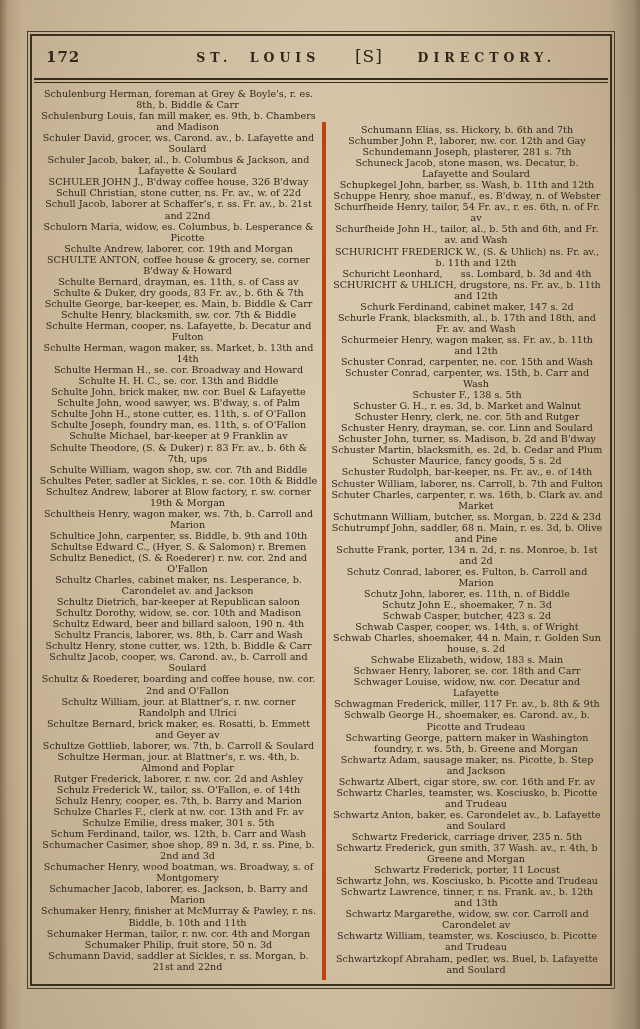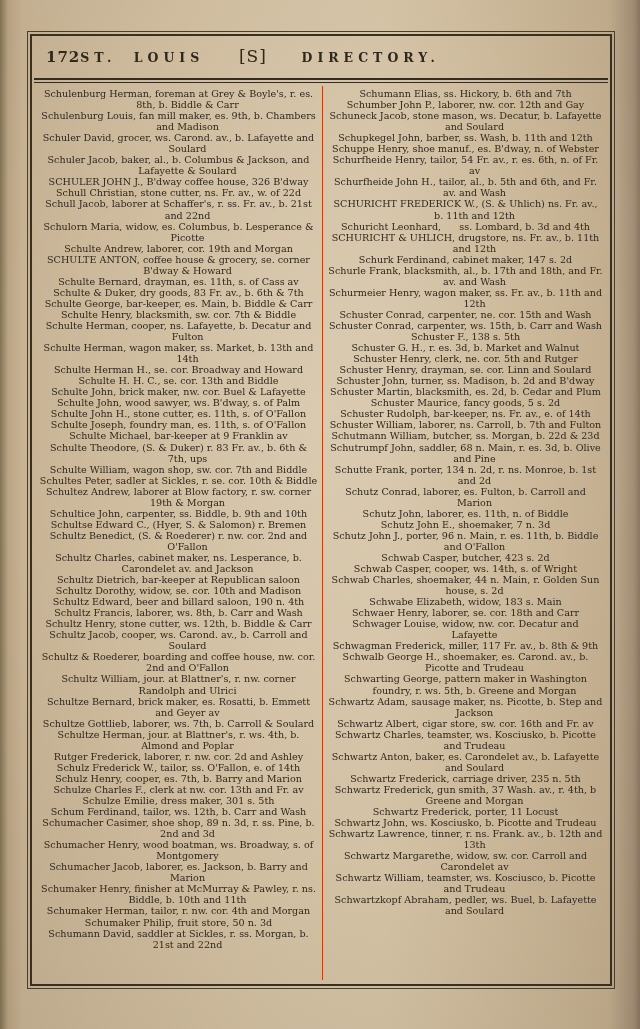--- a/index.html
+++ b/index.html
@@ -17,27 +17,27 @@
   }
   .page-inner{
     width:100%;height:100%;border:2px solid #3a3022;box-sizing:border-box;
     display:flex;flex-direction:column;
   }
   .header{
     display:flex;align-items:baseline;height:42px;flex:0 0 42px;
     padding:10px 14px 0 14px;box-sizing:border-box;position:relative;
   }
   .page-number{font-size:15px;font-weight:bold;letter-spacing:1px;}
-  .page-title{flex:1;text-align:left;font-size:12.5px;font-weight:bold;letter-spacing:5px;word-spacing:8px;padding-right:40px;}
+  .page-title{flex:1;text-align:right;font-size:12.5px;font-weight:bold;letter-spacing:5px;word-spacing:8px;padding-right:40px;}
   .title-bracket{font-size:17px;letter-spacing:1px;font-weight:normal;}
   .header-rule{flex:0 0 auto;margin:0 2px;border-top:2px solid #352c1f;border-bottom:1px solid #352c1f;height:2px;}
   .columns{flex:1;display:flex;padding:3px 3px 4px 5px;box-sizing:border-box;overflow:hidden;text-align:center;}
   .col{width:50%;box-sizing:border-box;padding:2px 4px 0 2px;
     font-size:9.6px;line-height:11.05px;letter-spacing:0px;}
-  .col.right{border-left:1px solid #c2410c;padding-left:5px;}
+  .col.right{border-left:4px solid #c2410c;padding-left:5px;margin-top:36px;}
   .entry{padding-left:18px;text-indent:-18px;}
 </style>
 </head>
 <body>
 
 <div class="scan-tint"></div>
 
 <div class="page-frame">
   <div class="page-inner">
 
@@ -70,20 +70,21 @@
           <div class="entry">Schulte H. H. C., se. cor. 13th and Biddle</div>
           <div class="entry">Schulte John, brick maker, nw. cor. Buel &amp; Lafayette</div>
           <div class="entry">Schulte John, wood sawyer, ws. B'dway, s. of Palm</div>
           <div class="entry">Schulte John H., stone cutter, es. 11th, s. of O'Fallon</div>
           <div class="entry">Schulte Joseph, foundry man, es. 11th, s. of O'Fallon</div>
           <div class="entry">Schulte Michael, bar-keeper at 9 Franklin av</div>
           <div class="entry">Schulte Theodore, (S. &amp; Duker) r. 83 Fr. av., b. 6th &amp; 7th, ups</div>
           <div class="entry">Schulte William, wagon shop, sw. cor. 7th and Biddle</div>
           <div class="entry">Schultes Peter, sadler at Sickles, r. se. cor. 10th &amp; Biddle</div>
           <div class="entry">Schultez Andrew, laborer at Blow factory, r. sw. corner 19th &amp; Morgan</div>
+          <div class="entry">Schultheis Henry, wagon maker, ws. 7th, b. Carroll and Marion</div>
           <div class="entry">Schultice John, carpenter, ss. Biddle, b. 9th and 10th</div>
           <div class="entry">Schultse Edward C., (Hyer, S. &amp; Salomon) r. Bremen</div>
           <div class="entry">Schultz Benedict, (S. &amp; Roederer) r. nw. cor. 2nd and O'Fallon</div>
           <div class="entry">Schultz Charles, cabinet maker, ns. Lesperance, b. Carondelet av. and Jackson</div>
           <div class="entry">Schultz Dietrich, bar-keeper at Republican saloon</div>
           <div class="entry">Schultz Dorothy, widow, se. cor. 10th and Madison</div>
           <div class="entry">Schultz Edward, beer and billard saloon, 190 n. 4th</div>
           <div class="entry">Schultz Francis, laborer, ws. 8th, b. Carr and Wash</div>
           <div class="entry">Schultz Henry, stone cutter, ws. 12th, b. Biddle &amp; Carr</div>
           <div class="entry">Schultz Jacob, cooper, ws. Carond. av., b. Carroll and Soulard</div>
@@ -102,20 +103,21 @@
           <div class="entry">Schumacher Henry, wood boatman, ws. Broadway, s. of Montgomery</div>
           <div class="entry">Schumacher Jacob, laborer, es. Jackson, b. Barry and Marion</div>
           <div class="entry">Schumaker Henry, finisher at McMurray &amp; Pawley, r. ns. Biddle, b. 10th and 11th</div>
           <div class="entry">Schumaker Herman, tailor, r. nw. cor. 4th and Morgan</div>
           <div class="entry">Schumaker Philip, fruit store, 50 n. 3d</div>
           <div class="entry">Schumann David, saddler at Sickles, r. ss. Morgan, b. 21st and 22nd</div>
         </div>
       <div class="col right">
           <div class="entry">Schumann Elias, ss. Hickory, b. 6th and 7th</div>
           <div class="entry">Schumber John P., laborer, nw. cor. 12th and Gay</div>
+          <div class="entry">Schundemann Joseph, plasterer, 281 s. 7th</div>
           <div class="entry">Schuneck Jacob, stone mason, ws. Decatur, b. Lafayette and Soulard</div>
           <div class="entry">Schupkegel John, barber, ss. Wash, b. 11th and 12th</div>
           <div class="entry">Schuppe Henry, shoe manuf., es. B'dway, n. of Webster</div>
           <div class="entry">Schurfheide Henry, tailor, 54 Fr. av., r. es. 6th, n. of Fr. av</div>
           <div class="entry">Schurfheide John H., tailor, al., b. 5th and 6th, and Fr. av. and Wash</div>
           <div class="entry">SCHURICHT FREDERICK W., (S. &amp; Uhlich) ns. Fr. av., b. 11th and 12th</div>
           <div class="entry">Schuricht Leonhard,&nbsp;&nbsp;&nbsp;&nbsp;&nbsp; ss. Lombard, b. 3d and 4th</div>
           <div class="entry">SCHURICHT &amp; UHLICH, drugstore, ns. Fr. av., b. 11th and 12th</div>
           <div class="entry">Schurk Ferdinand, cabinet maker, 147 s. 2d</div>
           <div class="entry">Schurle Frank, blacksmith, al., b. 17th and 18th, and Fr. av. and Wash</div>
@@ -124,27 +126,27 @@
           <div class="entry">Schuster Conrad, carpenter, ws. 15th, b. Carr and Wash</div>
           <div class="entry">Schuster F., 138 s. 5th</div>
           <div class="entry">Schuster G. H., r. es. 3d, b. Market and Walnut</div>
           <div class="entry">Schuster Henry, clerk, ne. cor. 5th and Rutger</div>
           <div class="entry">Schuster Henry, drayman, se. cor. Linn and Soulard</div>
           <div class="entry">Schuster John, turner, ss. Madison, b. 2d and B'dway</div>
           <div class="entry">Schuster Martin, blacksmith, es. 2d, b. Cedar and Plum</div>
           <div class="entry">Schuster Maurice, fancy goods, 5 s. 2d</div>
           <div class="entry">Schuster Rudolph, bar-keeper, ns. Fr. av., e. of 14th</div>
           <div class="entry">Schuster William, laborer, ns. Carroll, b. 7th and Fulton</div>
+          <div class="entry">Schuter Charles, carpenter, r. ws. 16th, b. Clark av. and Market</div>
           <div class="entry">Schutmann William, butcher, ss. Morgan, b. 22d &amp; 23d</div>
           <div class="entry">Schutrumpf John, saddler, 68 n. Main, r. es. 3d, b. Olive and Pine</div>
           <div class="entry">Schutte Frank, porter, 134 n. 2d, r. ns. Monroe, b. 1st and 2d</div>
           <div class="entry">Schutz Conrad, laborer, es. Fulton, b. Carroll and Marion</div>
           <div class="entry">Schutz John, laborer, es. 11th, n. of Biddle</div>
           <div class="entry">Schutz John E., shoemaker, 7 n. 3d</div>
-          <div class="entry">Schutz John J., porter, 96 n. Main, r. es. 11th, b. Biddle and O'Fallon</div>
           <div class="entry">Schwab Casper, butcher, 423 s. 2d</div>
           <div class="entry">Schwab Casper, cooper, ws. 14th, s. of Wright</div>
           <div class="entry">Schwab Charles, shoemaker, 44 n. Main, r. Golden Sun house, s. 2d</div>
           <div class="entry">Schwabe Elizabeth, widow, 183 s. Main</div>
           <div class="entry">Schwaer Henry, laborer, se. cor. 18th and Carr</div>
           <div class="entry">Schwager Louise, widow, nw. cor. Decatur and Lafayette</div>
           <div class="entry">Schwagman Frederick, miller, 117 Fr. av., b. 8th &amp; 9th</div>
           <div class="entry">Schwalb George H., shoemaker, es. Carond. av., b. Picotte and Trudeau</div>
           <div class="entry">Schwarting George, pattern maker in Washington foundry, r. ws. 5th, b. Greene and Morgan</div>
           <div class="entry">Schwartz Adam, sausage maker, ns. Picotte, b. Step and Jackson</div>

